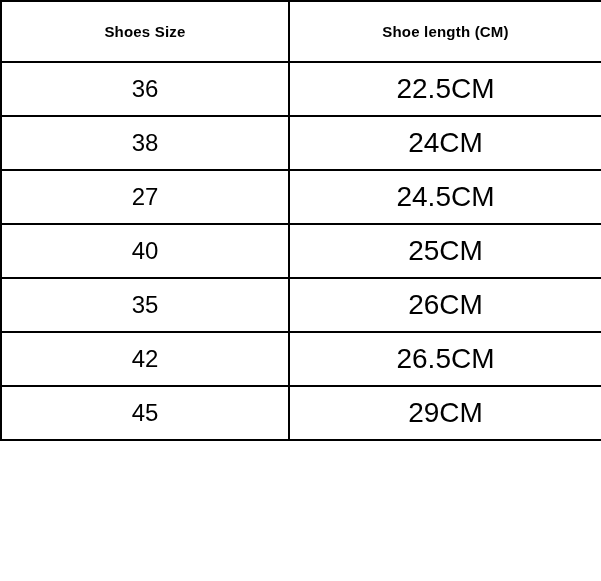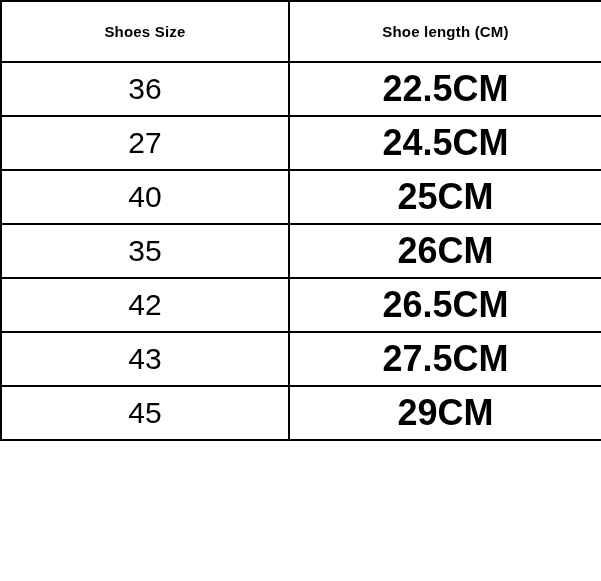--- a/index.html
+++ b/index.html
@@ -45,25 +45,24 @@
     font-weight: bold;
     letter-spacing: 0.2px;
   }
   table.size-table tr.data td {
     height: 52px;
     font-size: 31px;
     font-weight: normal;
     line-height: 1.05;
   }
   table.size-table tr.data td.col-size {
-    font-size: 30px;
+    font-size: 24px;
   }
   table.size-table tr.data td.col-len {
-    font-size: 36px;
-    font-weight: bold;
+    font-size: 28px;
   }
 </style>
 </head>
 <body>
 
 <div class="sheet">
   <table class="size-table">
     <colgroup>
       <col class="c1">
       <col class="c2">
@@ -73,38 +72,38 @@
         <th>Shoes Size</th>
         <th>Shoe length (CM)</th>
       </tr>
     </thead>
     <tbody>
       <tr class="data">
         <td class="col-size">36</td>
         <td class="col-len">22.5CM</td>
       </tr>
       <tr class="data">
+        <td class="col-size">38</td>
+        <td class="col-len">24CM</td>
+      </tr>
+      <tr class="data">
         <td class="col-size">27</td>
         <td class="col-len">24.5CM</td>
       </tr>
       <tr class="data">
         <td class="col-size">40</td>
         <td class="col-len">25CM</td>
       </tr>
       <tr class="data">
         <td class="col-size">35</td>
         <td class="col-len">26CM</td>
       </tr>
       <tr class="data">
         <td class="col-size">42</td>
         <td class="col-len">26.5CM</td>
       </tr>
       <tr class="data">
-        <td class="col-size">43</td>
-        <td class="col-len">27.5CM</td>
-      </tr>
-      <tr class="data">
         <td class="col-size">45</td>
         <td class="col-len">29CM</td>
       </tr>
     </tbody>
   </table>
 </div>
 
 </body></html>

